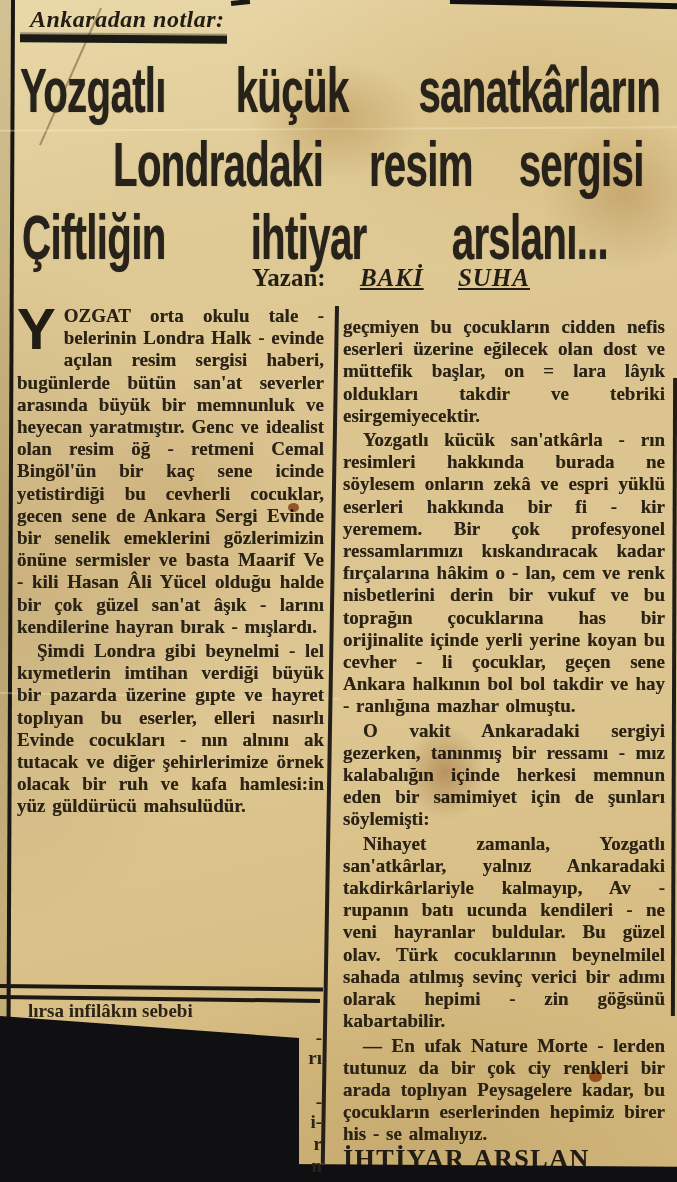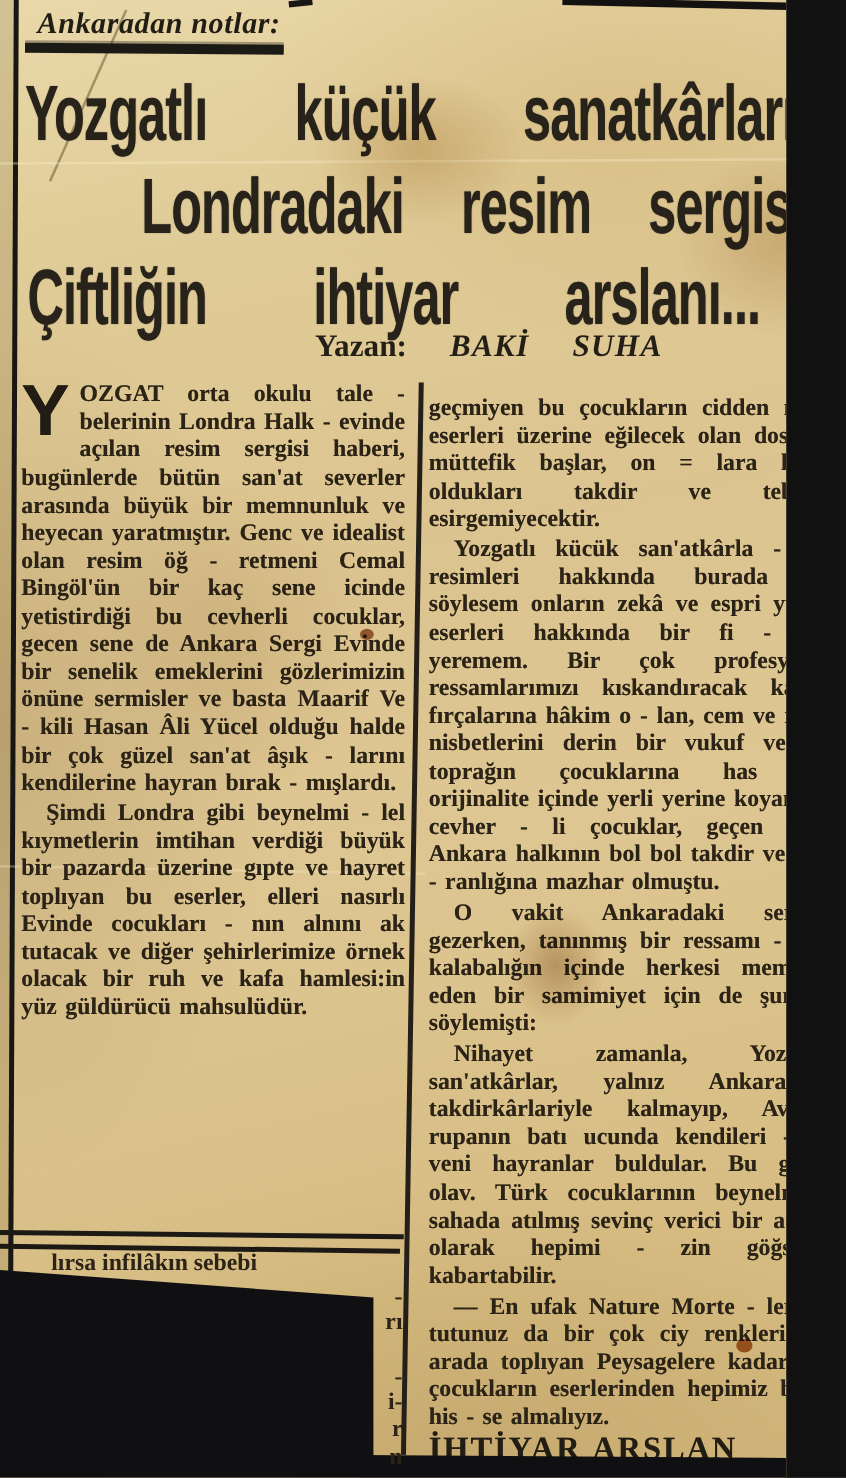--- a/index.html
+++ b/index.html
@@ -1,17 +1,17 @@
 <!DOCTYPE html>
 <html><head>
 <meta charset="utf-8">
 <style>
   html,body{margin:0;padding:0;background:#111;}
   .page{
-    position:relative;width:629px;height:1182px;overflow:hidden;
+    position:relative;width:677px;height:1182px;overflow:hidden;
     background:
       radial-gradient(ellipse 420px 260px at 78% 8%, rgba(205,170,105,.35), rgba(0,0,0,0) 70%),
       radial-gradient(ellipse 300px 500px at 2% 50%, rgba(120,90,40,.18), rgba(0,0,0,0) 70%),
       radial-gradient(ellipse 500px 300px at 60% 98%, rgba(150,115,55,.22), rgba(0,0,0,0) 70%),
       linear-gradient(168deg,#e9d8a9 0%,#e0cc98 16%,#dcc490 38%,#ddc692 58%,#d7bd83 82%,#d2b77c 100%);
     font-family:"Liberation Serif", serif;
     color:#2a2318;
   }
   
   .edge-left-paper{position:absolute;left:0;top:0;width:11px;height:1035px;background:rgba(90,65,25,.15);}
@@ -42,32 +42,32 @@
   
   .kicker{position:absolute;left:30px;top:6px;font-size:24px;font-weight:700;font-style:italic;letter-spacing:.5px;color:#211d15;}
   .hline{position:absolute;display:flex;justify-content:space-between;font-family:"Liberation Sans",sans-serif;
     font-weight:700;font-size:56px;letter-spacing:-1px;color:#27221a;white-space:nowrap;
     transform:scale(.72,1.12);transform-origin:left top;text-shadow:0 0 1px rgba(39,34,26,.6);}
   .hl1{left:20px;top:54px;width:889px;}
   .hl2{left:113px;top:128px;width:737px;}
   .hl3{left:22px;top:201px;width:814px;}
   .byline{position:absolute;left:252px;top:264px;width:278px;display:flex;justify-content:space-between;align-items:flex-end;
     font-size:25px;font-weight:700;color:#241f16;}
-  .byline .author{font-style:italic;letter-spacing:1px;}
+  .byline .author{font-style:italic;letter-spacing:1px;text-decoration:underline;}
   
   .col{position:absolute;top:305px;font-size:19px;line-height:22.2px;font-weight:700;text-align:justify;
     color:#2b2316;text-shadow:0 0 .5px rgba(43,35,22,.55);word-spacing:2px;}
   .col.left{left:17px;width:307px;}
   .col.right{left:343px;width:322px;padding-top:11px;}
   .para{text-indent:20px;margin:0 0 2px 0;}
   .para.flush{text-indent:0;}
   .dropcap{float:left;font-family:"Liberation Sans",sans-serif;font-weight:700;font-size:58px;line-height:44px;
     padding:2px 8px 0 0;color:#211d15;}
   .signature{font-size:26px;font-weight:700;letter-spacing:1.5px;margin-top:2px;color:#221d14;white-space:nowrap;}
-  .cutoff-line{position:absolute;left:28px;top:1000px;width:300px;font-size:19px;font-weight:700;color:#2b2316;z-index:5;white-space:nowrap;margin-left:13px;}
+  .cutoff-line{position:absolute;left:28px;top:1000px;width:300px;font-size:19px;font-weight:700;color:#2b2316;z-index:5;white-space:nowrap;}
   .fragments{position:absolute;left:298px;top:0;width:24px;z-index:7;}
   .frag{position:absolute;right:0;font-size:19px;font-weight:700;color:#2b2316;line-height:20px;}
 </style>
 </head>
 <body>
 
 <div class="page">
 
   <div class="edge-left-paper"></div>
   <div class="rule-left"></div>

